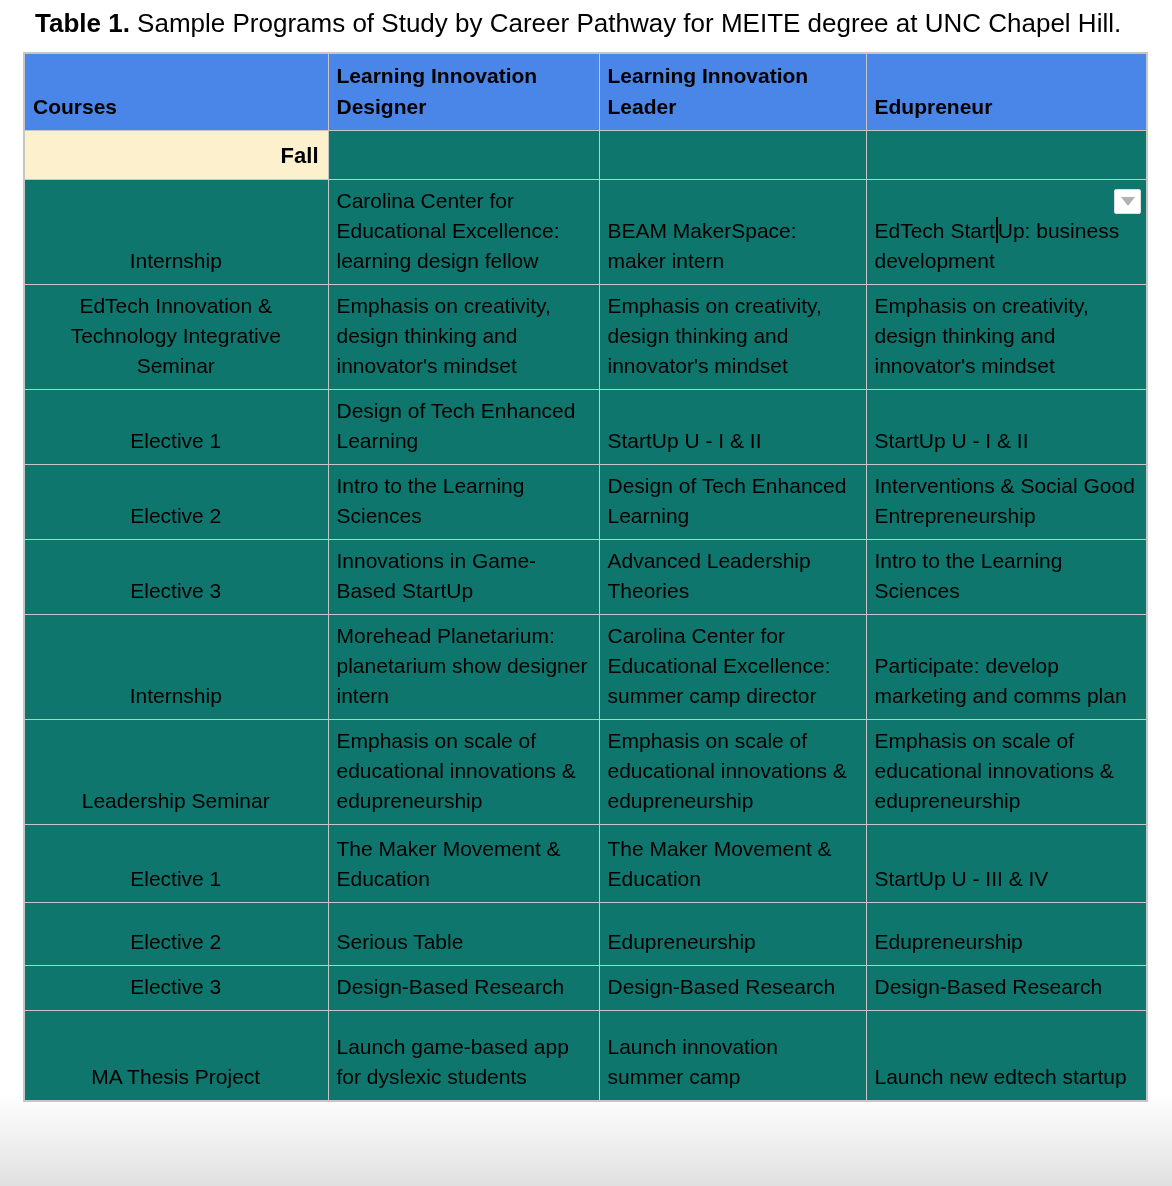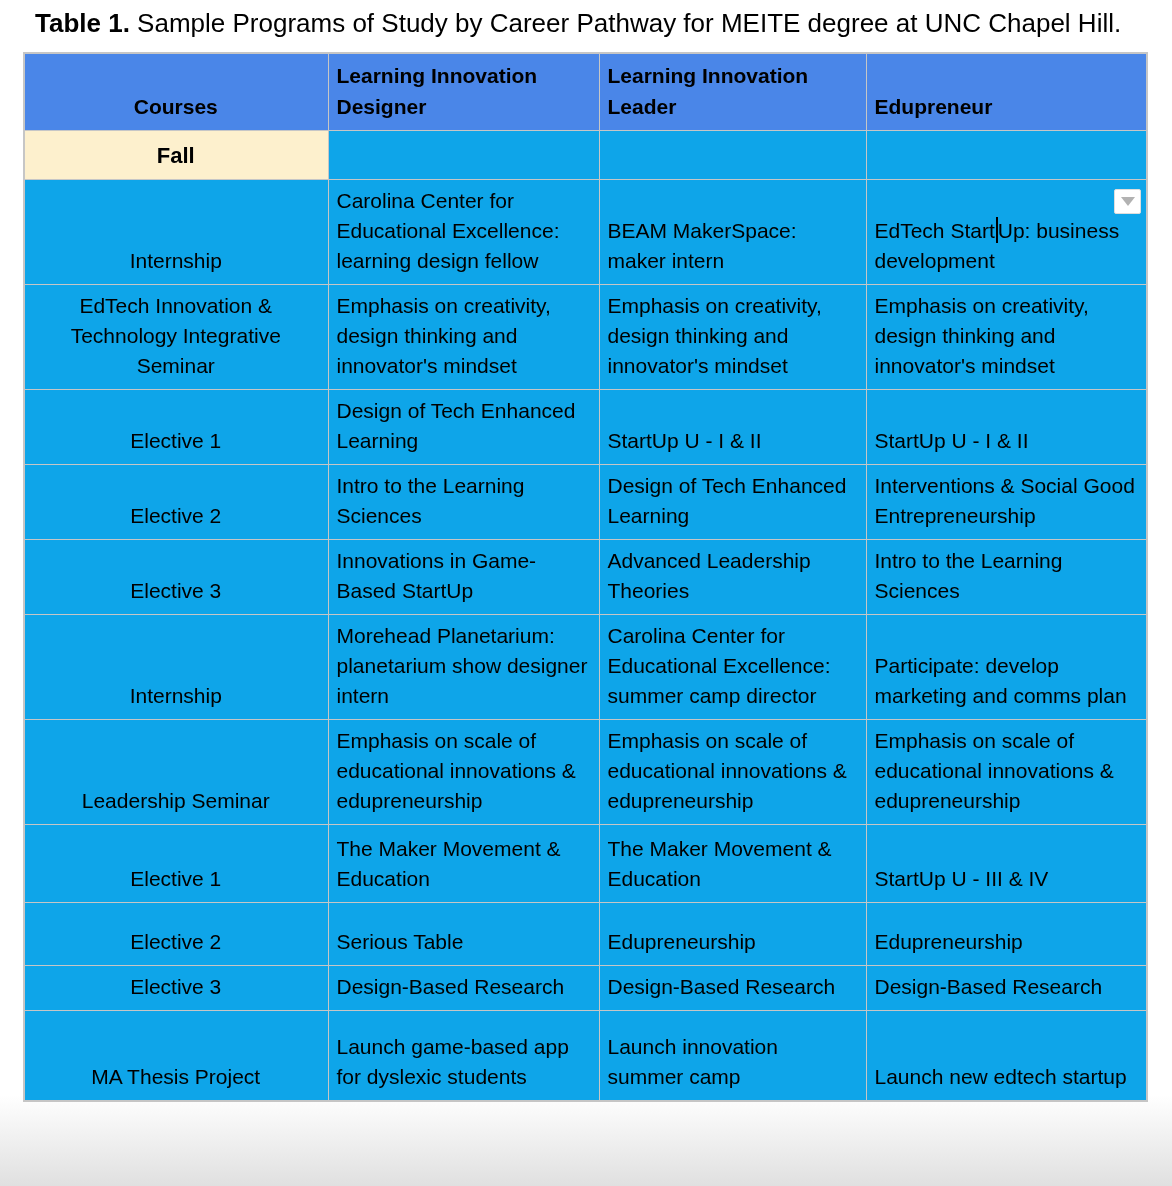--- a/index.html
+++ b/index.html
@@ -21,32 +21,32 @@
   table.programs{
     position:absolute;left:23px;top:52px;width:1123px;
     border-collapse:collapse;table-layout:fixed;z-index:1;
   }
   table.programs{border:2px solid #c6c6c6}
   td,th{
     border:1px solid #c6c6c6;
     vertical-align:bottom;
     font-size:21px;line-height:30px;
     padding:6px 10px 8px 8px;
-    background:#0ea5e9;
+    background:#0f766e;
     overflow:hidden;
     word-wrap:break-word;
   }
   th{
     background:#4a86e8;color:#000000;
     text-align:left;font-weight:bold;line-height:31px;
   }
   .c1{text-align:center;padding-right:9px}
-  th.c1{text-align:center}
+  th.c1{text-align:left}
   td.season{
-    background:#fdf0cd;text-align:center;font-weight:bold;font-size:22px;
+    background:#fdf0cd;text-align:right;font-weight:bold;font-size:22px;
   }
   
   tr.h65{height:65px}  tr.h49{height:49px}  tr.h102{height:102px}
   tr.h105{height:105px} tr.h74{height:74px} tr.h75{height:75px}
   tr.h45{height:45px}  tr.h103{height:103px} tr.h78{height:78px}
   tr.h63{height:63px}  tr.h44{height:44px}  tr.h90{height:90px}
 
   td.rel{position:relative}
   .dd-btn{
     position:absolute;top:9px;right:5px;width:27px;height:25px;

